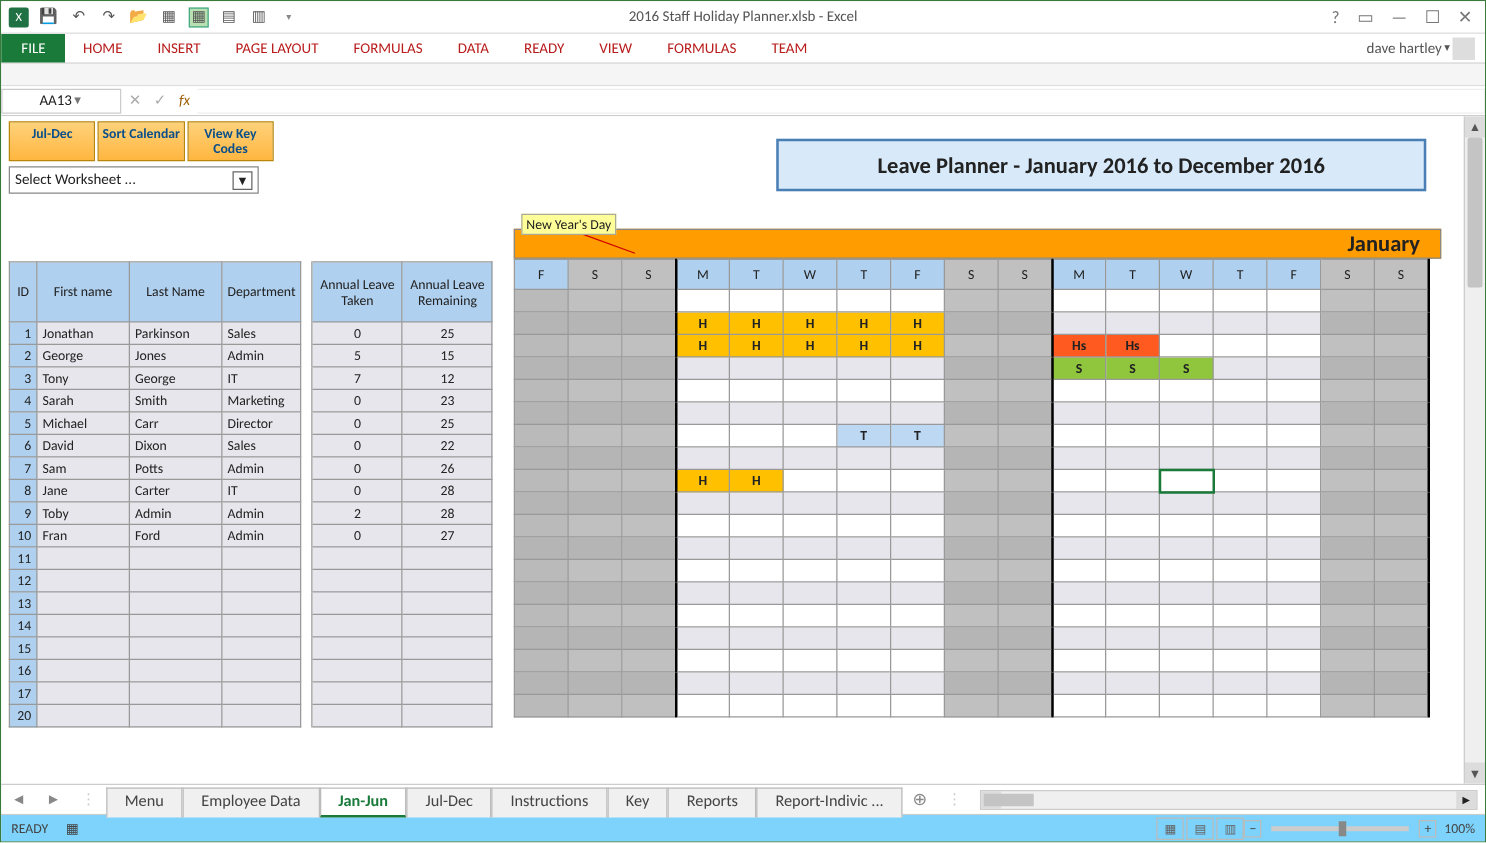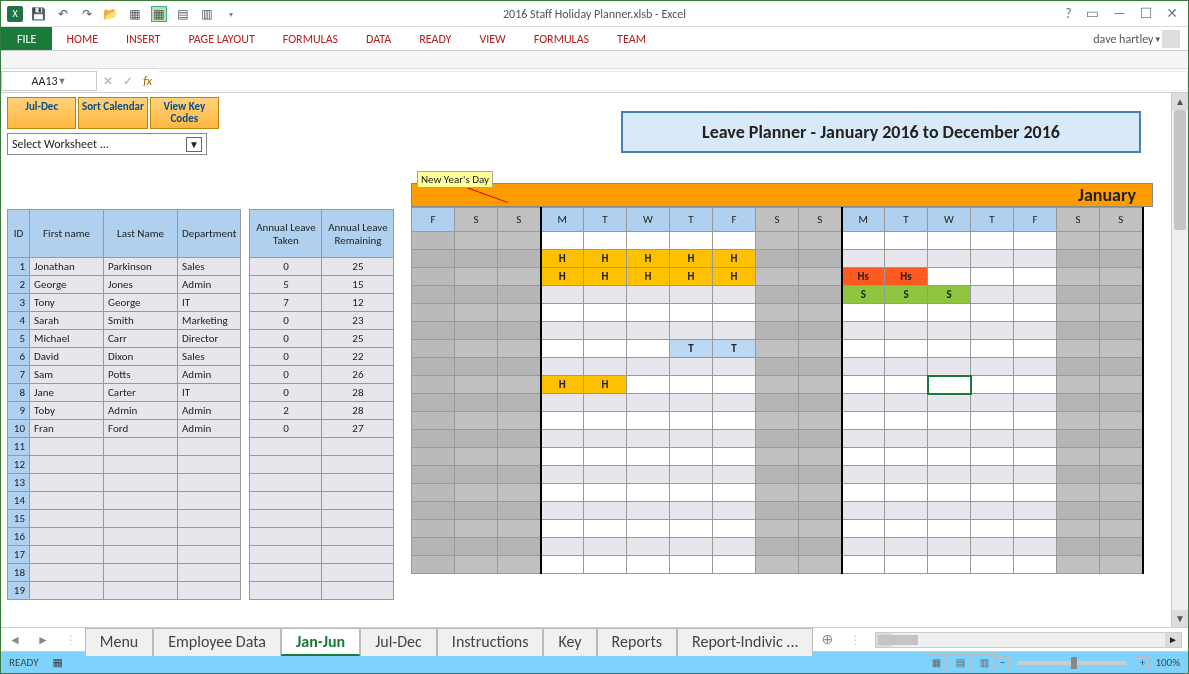--- a/index.html
+++ b/index.html
@@ -83,21 +83,21 @@
 
   
   .vscroll { width:17px; background:#efefef; border-left:1px solid #ccc; position:relative;}
   .vscroll .arrow { position:absolute; left:0; width:100%; height:17px; background:#dcdcdc; text-align:center; font-size:10px; line-height:17px; color:#555;}
   .vscroll .arrow.top { top:0;} .vscroll .arrow.bot { bottom:0;}
   .vscroll .thumb { position:absolute; top:17px; left:2px; right:2px; height:120px; background:#c4c4c4; border-radius:2px;}
 
   
   .sheet-tabs { height:24px; border-top:1px solid #ccc; display:flex; align-items:center; background:#fff; position:relative;}
   .sheet-tabs .nav { padding:0 8px; color:#888;}
-  .sheet-tabs .tab { padding:3px 14px; border:1px solid #bbb; border-bottom:none; margin-top:2px; font-size:16px; color:#444; background:#f0f0f0; position:relative; top:1px;}
+  .sheet-tabs .tab { padding:3px 14px; border:1px solid #bbb; border-bottom:none; margin-top:2px; font-size:13px; color:#444; background:#f0f0f0; position:relative; top:1px;}
   .sheet-tabs .tab.active { background:#fff; border-bottom:2px solid #1a7a3a; font-weight:bold; color:#1a7a3a;}
   .sheet-tabs .plus { padding:0 8px; color:#888; font-size:14px;}
   .sheet-tabs .hscroll { flex:1; margin:0 6px; height:16px; background:#efefef; position:relative; border:1px solid #ccc;}
   .sheet-tabs .hscroll .thumb { position:absolute; left:2px; top:2px; height:10px; width:40px; background:#c4c4c4;}
   .sheet-tabs .hscroll .arrow{ position:absolute; top:0; height:100%; width:16px; background:#dcdcdc; text-align:center; font-size:10px; line-height:14px;}
   .sheet-tabs .hscroll .arrow.l{left:0;} .sheet-tabs .hscroll .arrow.r{right:0;}
 
   
   .status-bar { height:22px; background:#7dd3fc; border-top:1px solid #ccc; display:flex; align-items:center; padding:0 8px; font-size:11px; color:#444;}
   .status-bar .spacer { flex:1;}
@@ -347,30 +347,21 @@
             <tr>
               <td class="idcell">17</td>
               <td></td>
               <td></td>
               <td></td>
               <td class="gap-col"></td>
               <td class="num"></td>
               <td class="num"></td>
             </tr>
             <tr>
-              <td class="idcell">18</td>
-              <td></td>
-              <td></td>
-              <td></td>
-              <td class="gap-col"></td>
-              <td class="num"></td>
-              <td class="num"></td>
-            </tr>
-            <tr>
-              <td class="idcell">19</td>
+              <td class="idcell">20</td>
               <td></td>
               <td></td>
               <td></td>
               <td class="gap-col"></td>
               <td class="num"></td>
               <td class="num"></td>
             </tr>
           </tbody>
       </table>
 

